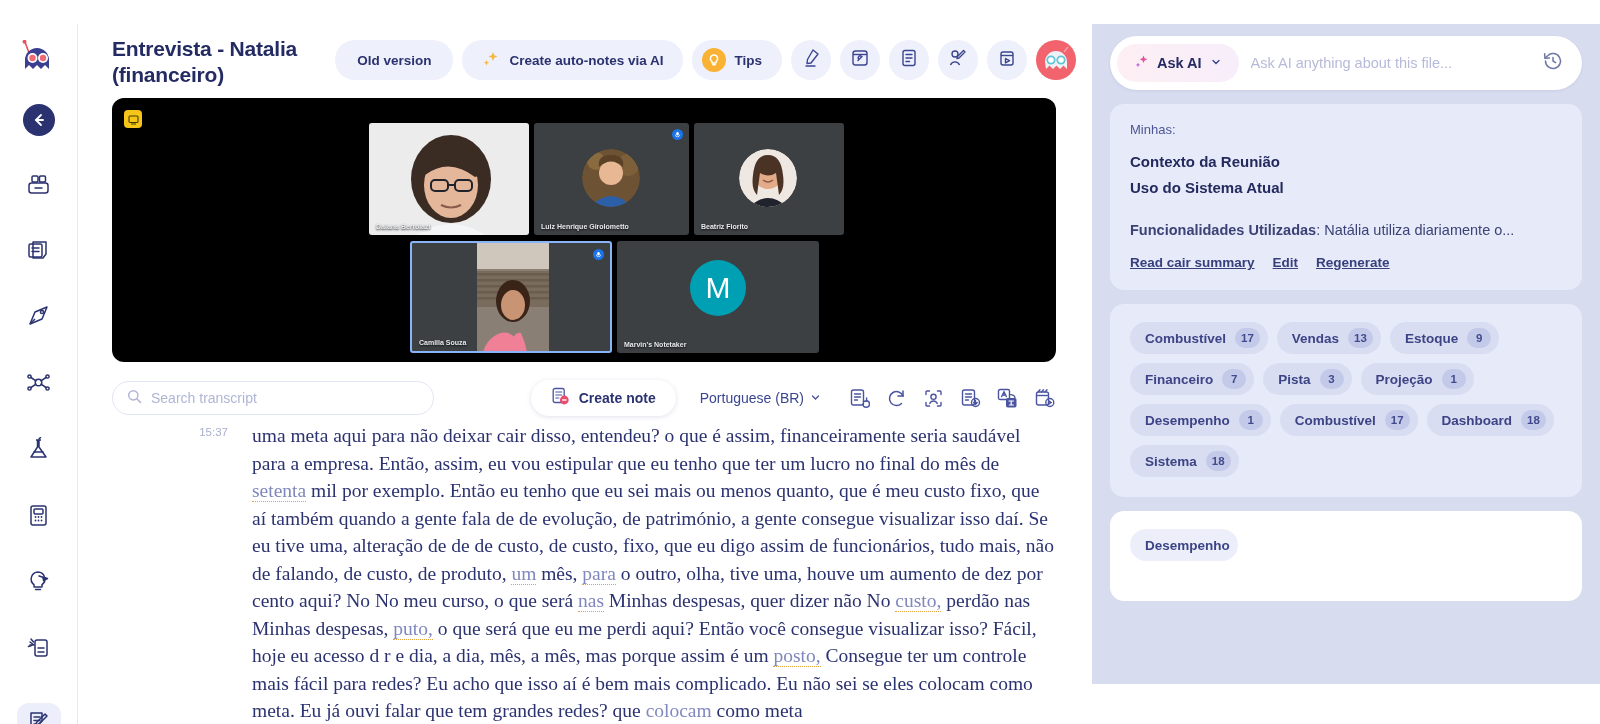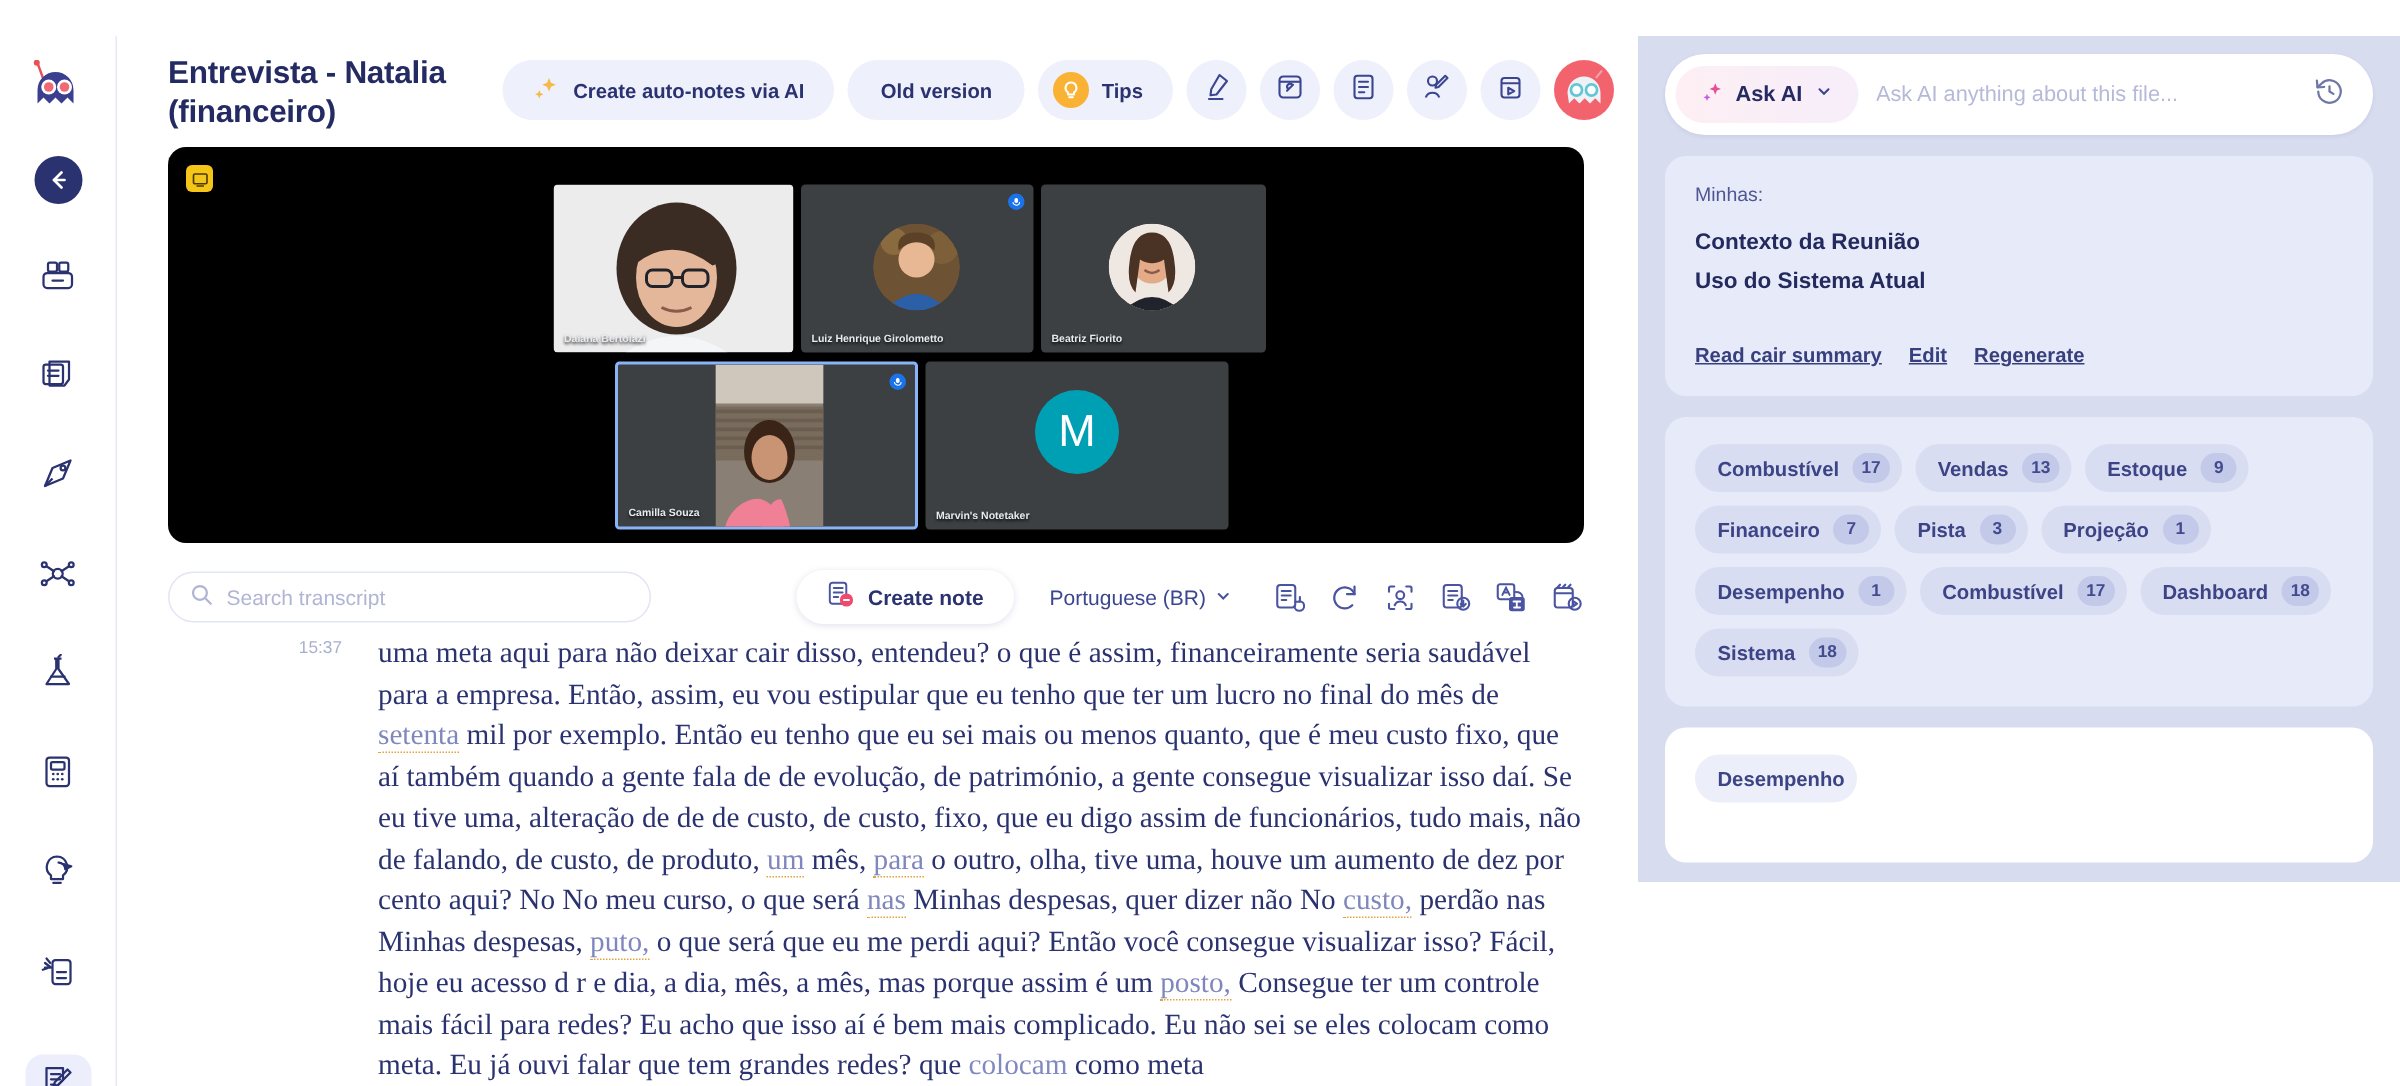--- a/index.html
+++ b/index.html
@@ -143,21 +143,21 @@
             font-size: 11.5px; color: #a9aecd; padding-top: 4px; }
   .ttext {
     flex: 1 1 auto; font-family: "Liberation Serif", serif;
     font-size: 19.5px; line-height: 27.5px; color: #2b3270;
   }
   .ttext .hl { color: #7f87bd; border-bottom: 1.5px dotted #e2a33c; }
   .ttext .hl2 { color: #8089c0; }
 
   
   .right {
-    width: 508px; flex: 0 0 508px; height: 564px;
+    width: 508px; flex: 0 0 508px; height: 660px;
     background: #d8dcef; padding: 12px 18px 0 18px;
     display: flex; flex-direction: column; gap: 14px;
     overflow: hidden;
   }
   .askbar {
     height: 54px; background: #fff; border-radius: 27px;
     display: flex; align-items: center; padding: 0 18px 0 7px; gap: 12px;
     box-shadow: 0 1px 3px rgba(40,50,110,.08);
   }
   .ask-pill {
@@ -353,32 +353,32 @@
                 <rect x="1" y="2.5" width="12" height="10" rx="1.6"></rect>
                 <path d="M1 5.3 h12 M4.3 1.3 v2.4 M9.7 1.3 v2.4" stroke-linecap="round"></path>
               </svg>
             </span>
             <span class="plain">Mar 5, 2024</span>
           </div>
         </div>
       </div>
 
       <div class="actions">
+        <div class="pill plain">
+          <span>Old version</span>
+        </div>
+
         <div class="pill">
           <span>
             <svg width="18" height="18" viewBox="0 0 18 18">
               <path d="M11 2 l1.3 3.2 L15.5 6.5 l-3.2 1.3 L11 11 l-1.3-3.2 L6.5 6.5 l3.2-1.3z" fill="#f5b944"></path>
               <path d="M4.5 10 l.8 2 2 .8 -2 .8 -.8 2 -.8-2 -2-.8 2-.8z" fill="#f5b944"></path>
             </svg>
           </span>
           <span>Create auto-notes via AI</span>
-        </div>
-
-        <div class="pill plain">
-          <span>Old version</span>
         </div>
 
         <div class="pill tips">
           <span class="bulb">
             <svg width="14" height="14" viewBox="0 0 14 14" fill="none" stroke="#fff" stroke-width="1.4" stroke-linejoin="round">
               <path d="M7 2 a3.6 3.6 0 0 0 -2 6.6 V10 h4 V8.6 A3.6 3.6 0 0 0 7 2z"></path>
               <path d="M5.8 11.8 h2.4" stroke-linecap="round"></path>
             </svg>
           </span>
           <span>Tips</span>
@@ -663,20 +663,23 @@
           <path d="M11 7.5 V11 l2.6 1.6"></path>
         </svg>
       </span>
     </div>
 
     <div class="card">
       <div class="sum-label">Minhas:</div>
       <div class="sum-h">Contexto da Reunião</div>
       <div class="sum-h">Uso do Sistema Atual</div>
       <div class="sum-gap"></div>
+      <div class="sum-p">
+        <b>Funcionalidades Utilizadas</b><span>: Natália utiliza diariamente o...</span>
+      </div>
       <div class="sum-links">
         <span>Read cair summary</span>
         <span>Edit</span>
         <span>Regenerate</span>
       </div>
     </div>
 
     <div class="card">
       <div class="chips">
           <div class="chip">

